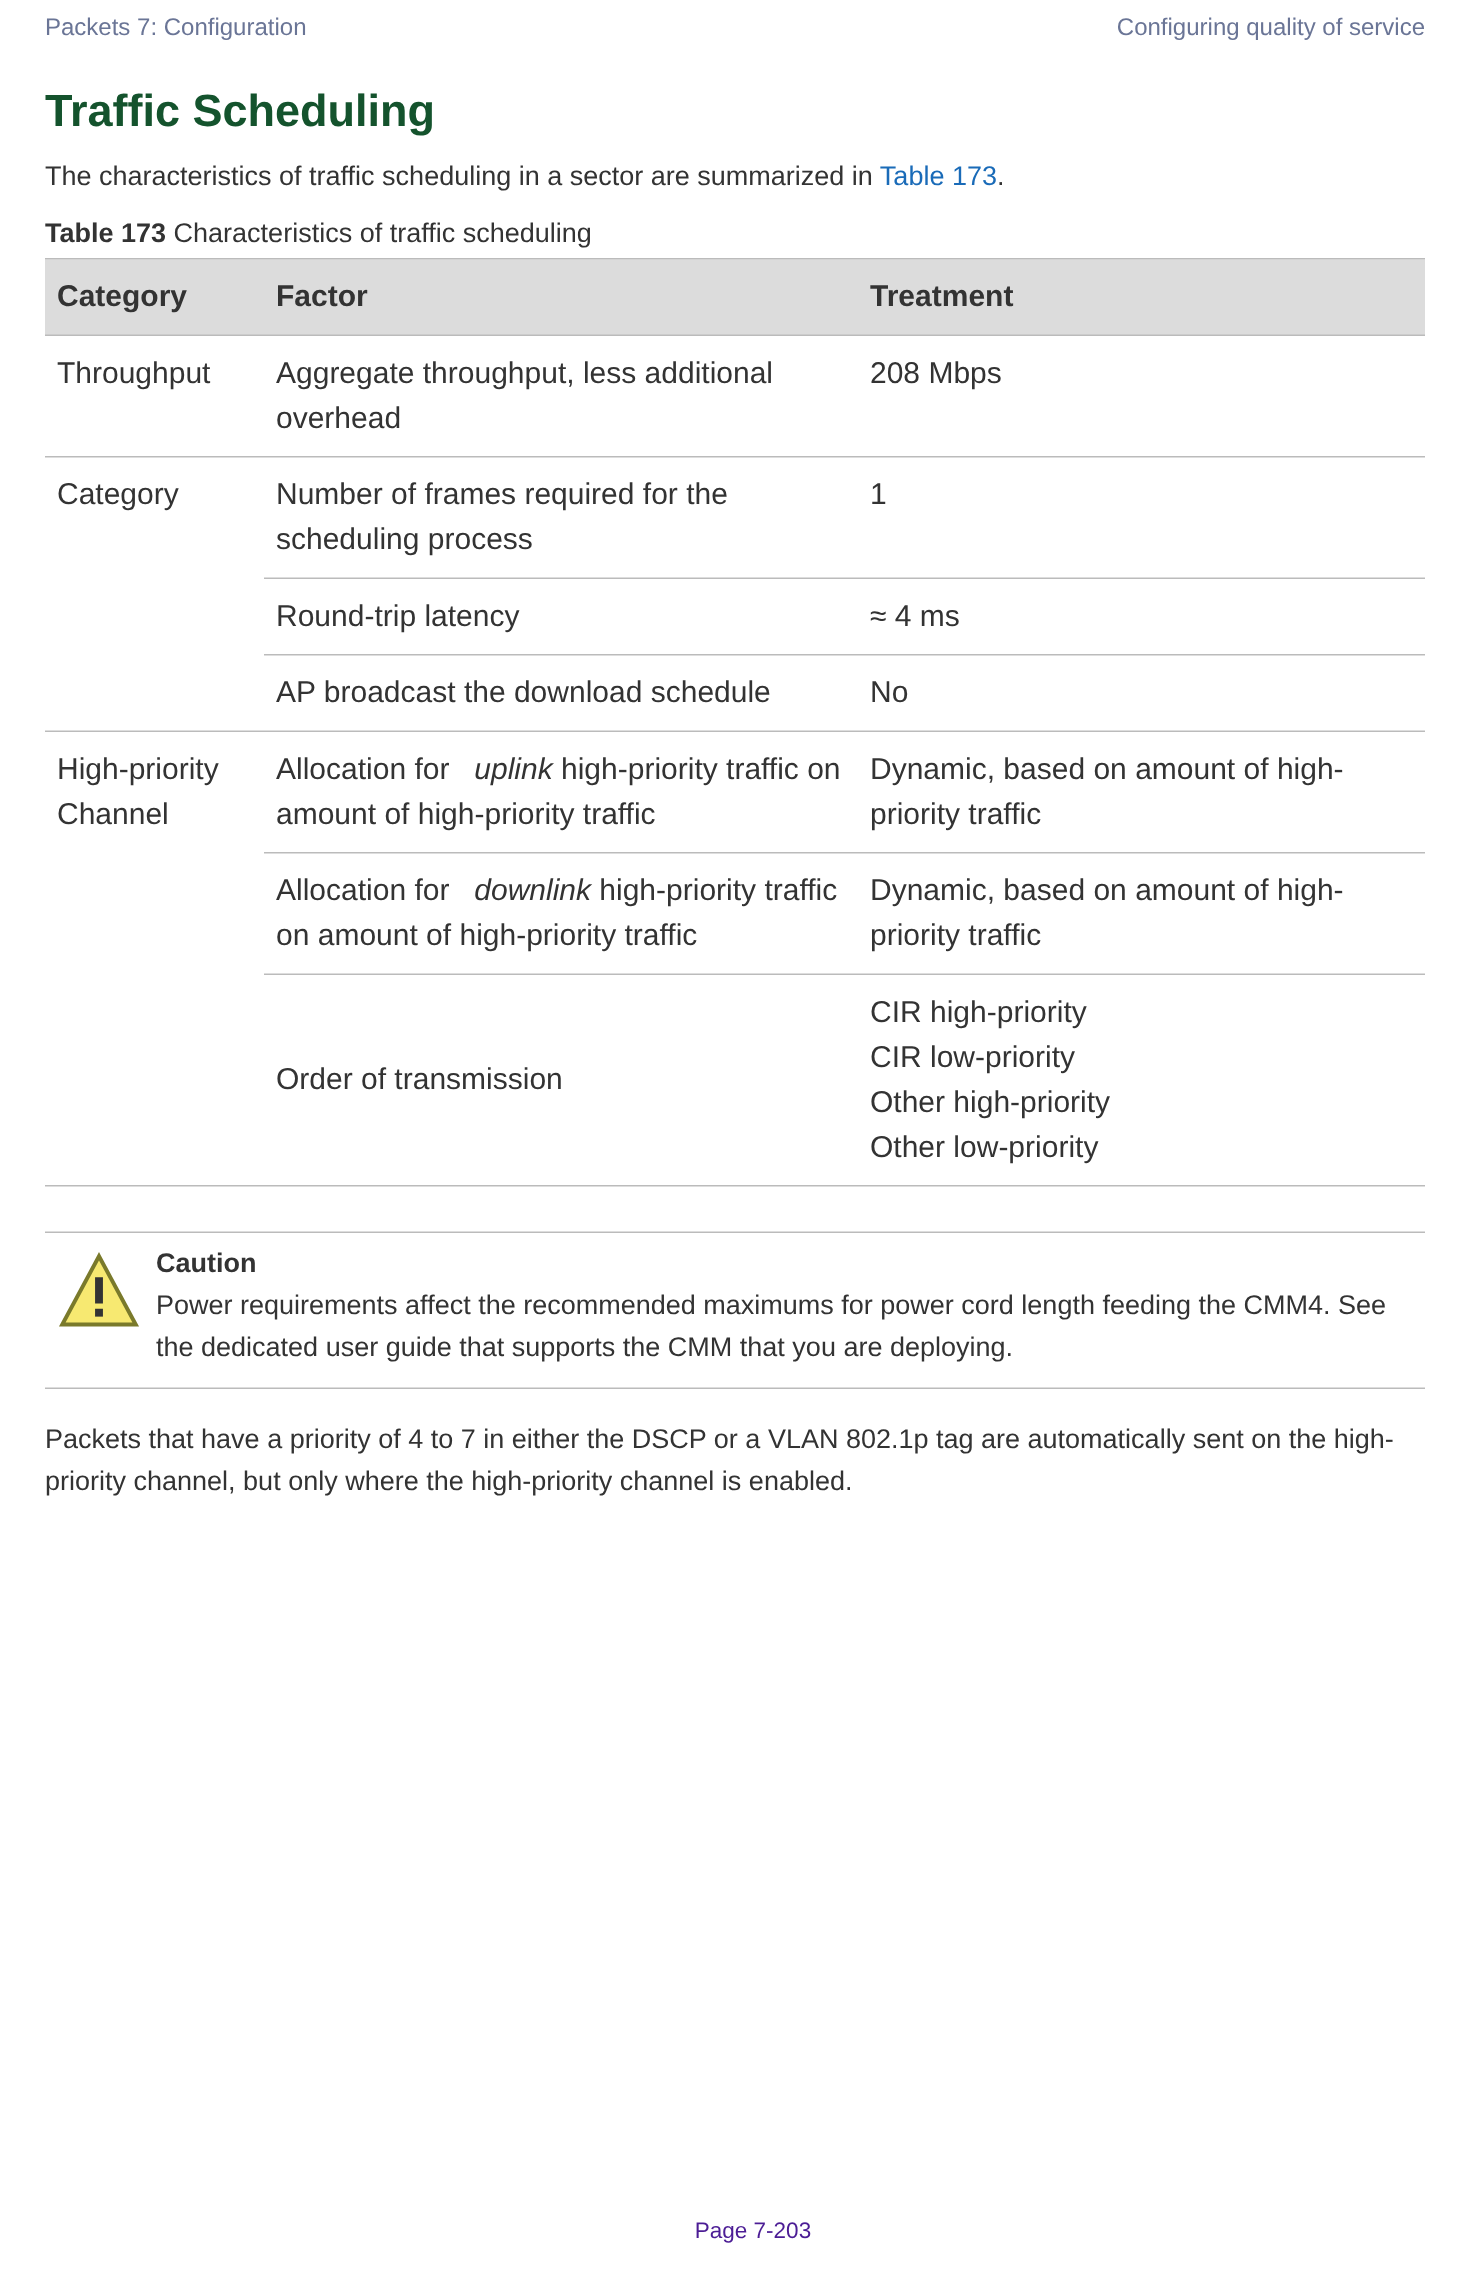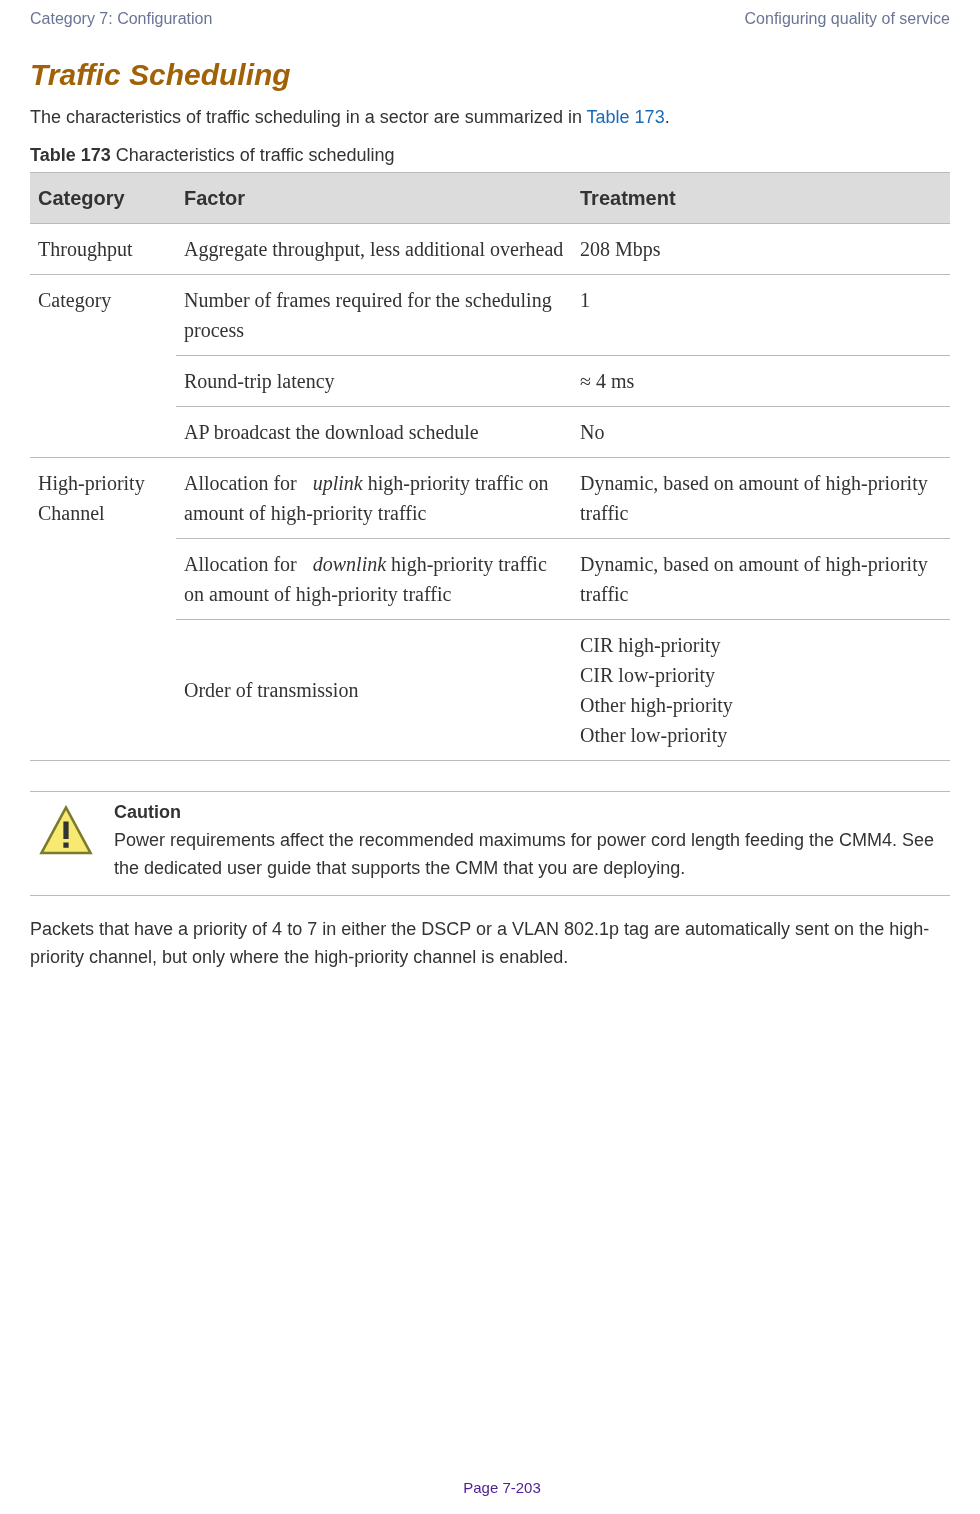--- a/index.html
+++ b/index.html
@@ -18,25 +18,24 @@
     padding: 10px 30px 0 30px;
   }
   .header {
     display: flex;
     justify-content: space-between;
     color: #6a7596;
     font-size: 16px;
     margin-bottom: 30px;
   }
   h1 {
-    color: #a16207;
+    color: #14532d;
     font-size: 30px;
     font-weight: bold;
     margin: 20px 0 12px 0;
-    font-style: italic;
   }
   .intro {
     font-size: 18px;
     line-height: 1.5;
     margin: 0 0 14px 0;
   }
   .link {
     color: #1a6bb8;
   }
   .table-caption {
@@ -59,30 +58,30 @@
     vertical-align: top;
     line-height: 1.5;
   }
   table.data thead th {
     background: #dcdcdc;
     font-weight: bold;
     border-top: 1px solid #bbb;
     border-bottom: 1px solid #bbb;
   }
   
-  .bb { border-bottom: 1px solid #bbb; font-family: Liberation Serif, serif; }
+  .bb { border-bottom: 1px solid #bbb; }
   .nowrap { white-space: nowrap; }
   .italic { font-style: italic; margin-left: 11px; }
   .callout {
     border-top: 1px solid #bbb;
     border-bottom: 1px solid #bbb;
     margin-top: 30px;
     padding: 10px 8px 12px 8px;
     display: flex;
-    gap: 20px;
+    gap: 10px;
   }
   .callout .icon {
     width: 56px;
     flex: 0 0 56px;
     padding-top: 2px;
   }
   .callout .title {
     font-weight: bold;
     margin-bottom: 4px;
   }
@@ -99,21 +98,21 @@
     text-align: center;
     color: #4c1d95;
     font-size: 15px;
   }
 </style>
 </head>
 <body>
 
 <div class="page">
   <div class="header">
-    <span>Category 7:  Configuration</span>
+    <span>Packets 7:  Configuration</span>
     <span>Configuring quality of service</span>
   </div>
 
   <h1>Traffic Scheduling</h1>
 
   <p class="intro">
     <span>The characteristics of traffic scheduling in a sector are summarized in </span><span class="link">Table 173</span><span>.</span>
   </p>
 
   <p class="table-caption">

